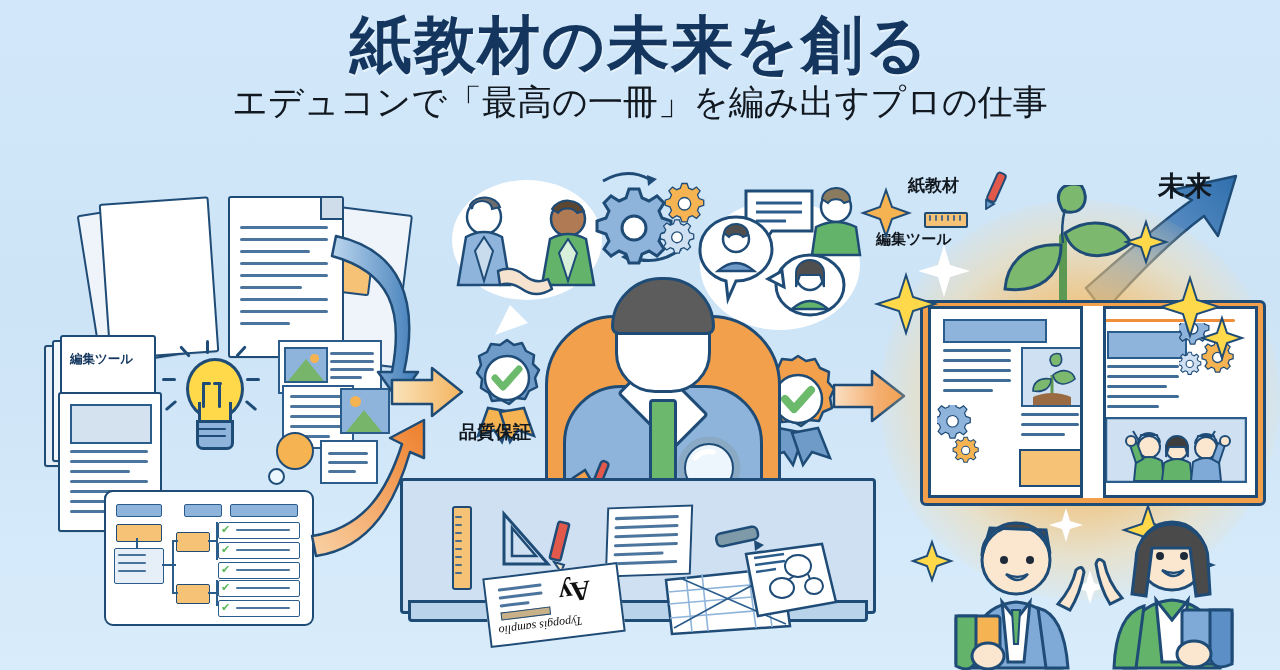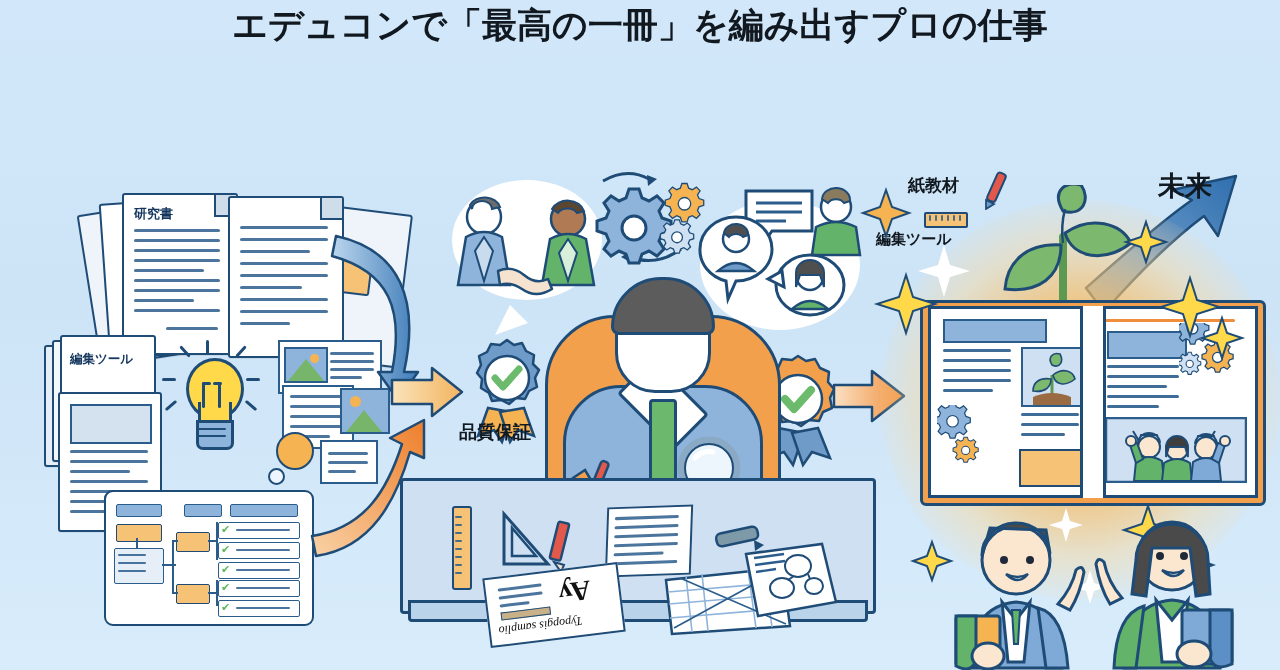--- a/index.html
+++ b/index.html
@@ -8,21 +8,21 @@
     font-family:"Liberation Sans","DejaVu Sans",sans-serif;
     background:#cfe6f8;
   }
   #stage{position:relative;width:1280px;height:670px;overflow:hidden;
     background:linear-gradient(180deg,#d2e8fa 0%,#cde4f7 45%,#d8ecfb 100%);}
 
   
   .hdr{position:absolute;left:0;top:0;width:1280px;text-align:center;}
   .title{font-size:62px;font-weight:bold;color:#14365e;letter-spacing:2px;
     margin-top:12px;line-height:1.05;text-shadow:1px 2px 0 rgba(255,255,255,.45);}
-  .subtitle{font-size:35px;font-weight:bold;color:#111820;letter-spacing:0px;
+  .subtitle{font-size:35px;font-weight:normal;color:#111820;letter-spacing:0px;
     margin-top:6px;line-height:1.1;}
 
   
   .lbl{position:absolute;font-weight:bold;color:#11181f;white-space:nowrap;}
   .sheet{position:absolute;background:#fff;border:2.5px solid #1f4c77;border-radius:3px;
     box-shadow:0 1px 0 rgba(0,0,0,.06);}
   .tl{position:absolute;height:3px;background:#2b5d8c;border-radius:2px;opacity:.85;}
   .chip{position:absolute;border-radius:3px;}
 
   
@@ -119,39 +119,26 @@
   .bkimg{position:absolute;background:#cfe0f2;border:2px solid #2b5d8c;}
   .bkhdr{position:absolute;background:#8fb4db;border:2px solid #2b5d8c;}
   .rulerIcon{position:absolute;background:#f6c276;border:2px solid #1f4c77;border-radius:2px;}
 </style>
 </head>
 <body>
 
 <div id="stage">
 
   <div class="hdr">
+    <div class="title">紙教材の未来を創る</div>
     <div class="subtitle">エデュコンで「最高の一冊」を編み出すプロの仕事</div>
   </div>
 
   <div class="sheet" id="docA1"></div>
   <div class="sheet" id="docA2"></div>
-  <div class="sheet" id="docA3">
-    <div class="fold"></div>
-    <div class="docttl" style="left:10px;top:10px;font-size:13px;">研究書</div>
-    <div class="tl" style="left:10px;top:34px;width:86px;"></div>
-    <div class="tl" style="left:10px;top:44px;width:86px;"></div>
-    <div class="tl" style="left:10px;top:54px;width:86px;"></div>
-    <div class="tl" style="left:10px;top:64px;width:86px;"></div>
-    <div class="tl" style="left:10px;top:74px;width:70px;"></div>
-    <div class="tl" style="left:10px;top:84px;width:86px;"></div>
-    <div class="tl" style="left:10px;top:94px;width:86px;"></div>
-    <div class="tl" style="left:10px;top:104px;width:60px;"></div>
-    <div class="tl" style="left:10px;top:114px;width:86px;"></div>
-    <div class="tl" style="left:42px;top:132px;width:52px;"></div>
-  </div>
 
   <div class="sheet" id="docB1">
     <div class="chip" style="left:12px;top:46px;width:56px;height:34px;background:#f6c276;border:2px solid #1f4c77;"></div>
   </div>
   <div class="sheet" id="docB2">
     <div class="fold"></div>
     <div class="tl" style="left:10px;top:28px;width:88px;"></div>
     <div class="tl" style="left:10px;top:40px;width:88px;"></div>
     <div class="tl" style="left:10px;top:52px;width:70px;"></div>
     <div class="tl" style="left:10px;top:64px;width:88px;"></div>

